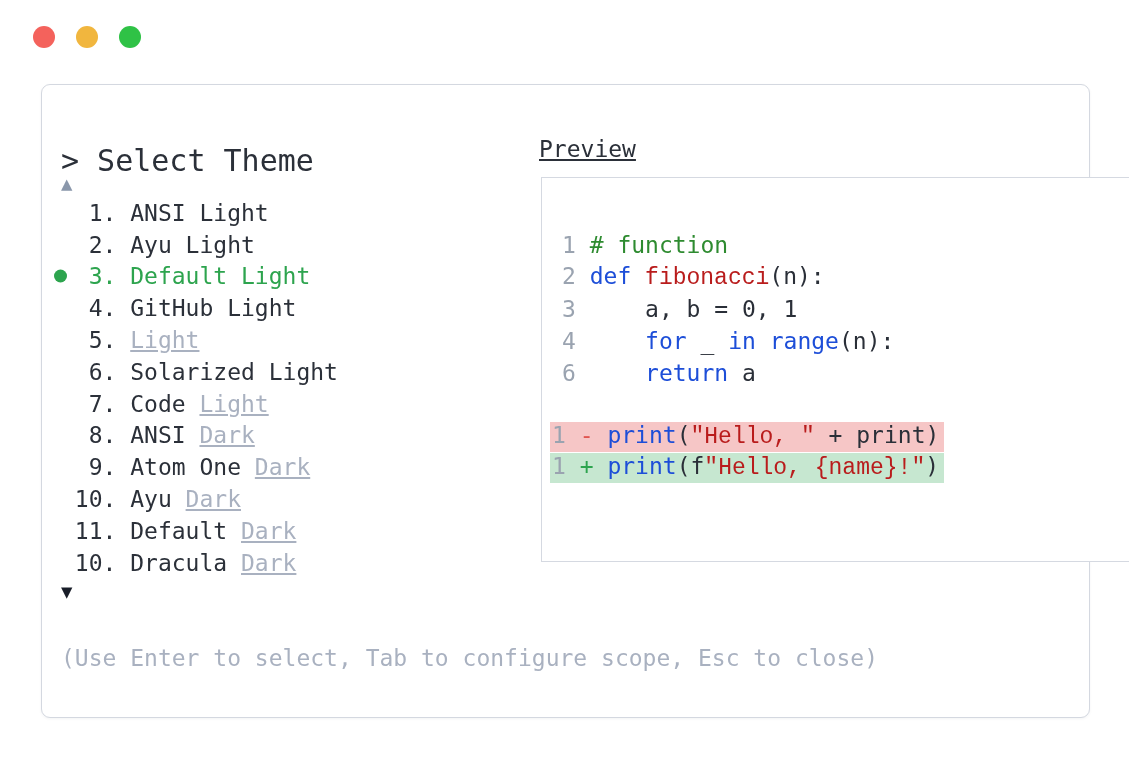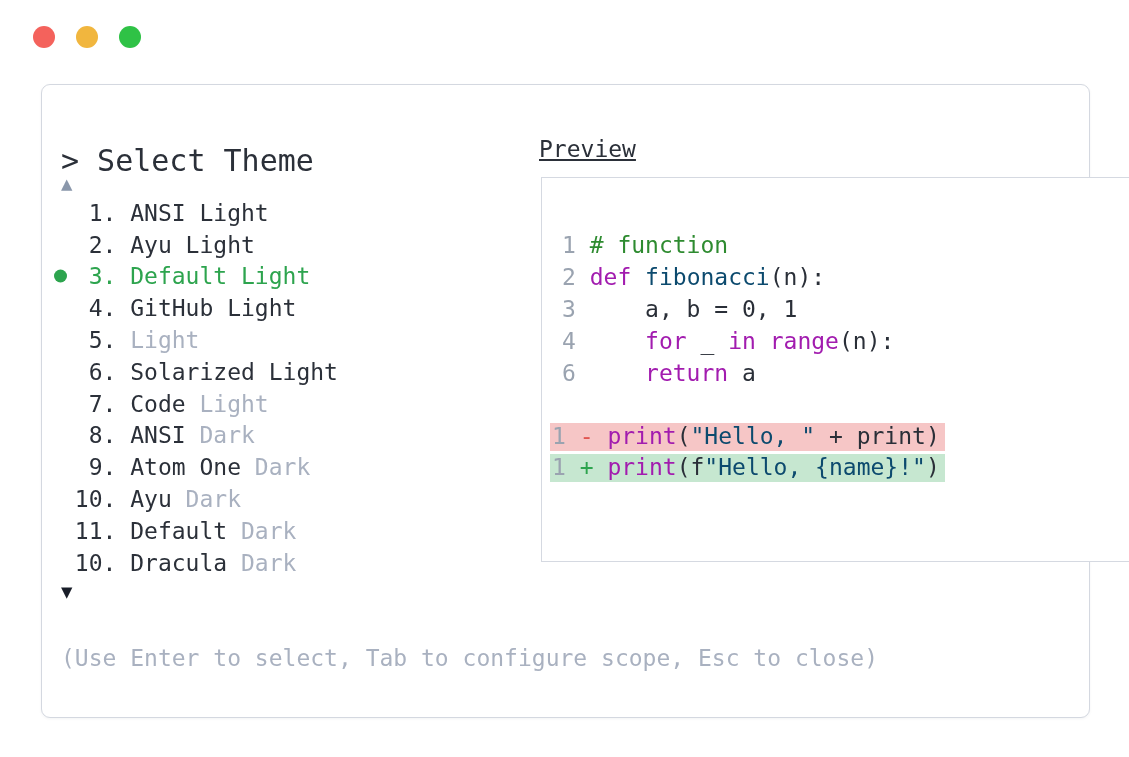--- a/index.html
+++ b/index.html
@@ -38,43 +38,43 @@
   }
   .theme-list{position:absolute;left:19px;top:112px;}
   .list-row{height:31.8px;display:flex;align-items:center;font-size:23px;color:#2b3039;}
   .bullet{width:1ch;position:relative;height:100%;flex:none;}
   .dot{
     position:absolute;left:-7px;top:50%;transform:translateY(-50%);
     width:13px;height:13px;border-radius:50%;background:#2da44e;
   }
   .num{display:inline-block;width:3ch;text-align:right;white-space:pre;}
   .name{margin-left:1ch;white-space:pre;}
-  .variant{margin-left:1ch;white-space:pre;}
+  .variant{margin-left:1ch;white-space:pre;text-decoration:underline;}
   .muted{color:#a9b1c0;}
   .list-row.selected .num,.list-row.selected .name,.list-row.selected .variant{color:#2da44e;}
   .footer{
     position:absolute;left:19px;top:557px;height:32px;line-height:32px;
     font-size:23px;color:#a9b1c0;white-space:pre;
   }
   
   .preview-box{
     position:absolute;left:499px;top:92px;width:591px;height:385px;
     border:1.5px solid #d5d9e1;background:#ffffff;box-sizing:border-box;
     padding-top:52px;
   }
   .code-row{height:31.8px;display:flex;align-items:center;padding-left:20px;font-size:23px;}
   .code-row.diff-del,.code-row.diff-add{padding-left:8px;}
   .line-content{white-space:pre;display:inline-block;line-height:27px;}
   .diff-del .line-content{background:#f6c6c6;padding:0 5px 1px 2px;}
   .diff-add .line-content{background:#c6e7d0;padding:0 5px 1px 2px;}
   .ln{display:inline-block;width:1ch;text-align:right;margin-right:1ch;color:#9aa3b0;}
   .diff-del .ln,.diff-add .ln{margin-right:0;}
   .c-plain{color:#2a2f38;}
-  .c-kw{color:#a21caf;margin-top:36px;}
-  .c-red{color:#0c4a6e;}
+  .c-kw{color:#1d4ed8;margin-top:36px;}
+  .c-red{color:#b91c1c;font-family:Liberation Mono, monospace;}
   .c-comment{color:#2e8b30;}
   .sign-del{color:#e05550;}
   .sign-add{color:#2da44e;}
 </style>
 </head>
 <body>
 
 <div class="lights">
   <span class="light red"></span>
   <span class="light yellow"></span>

